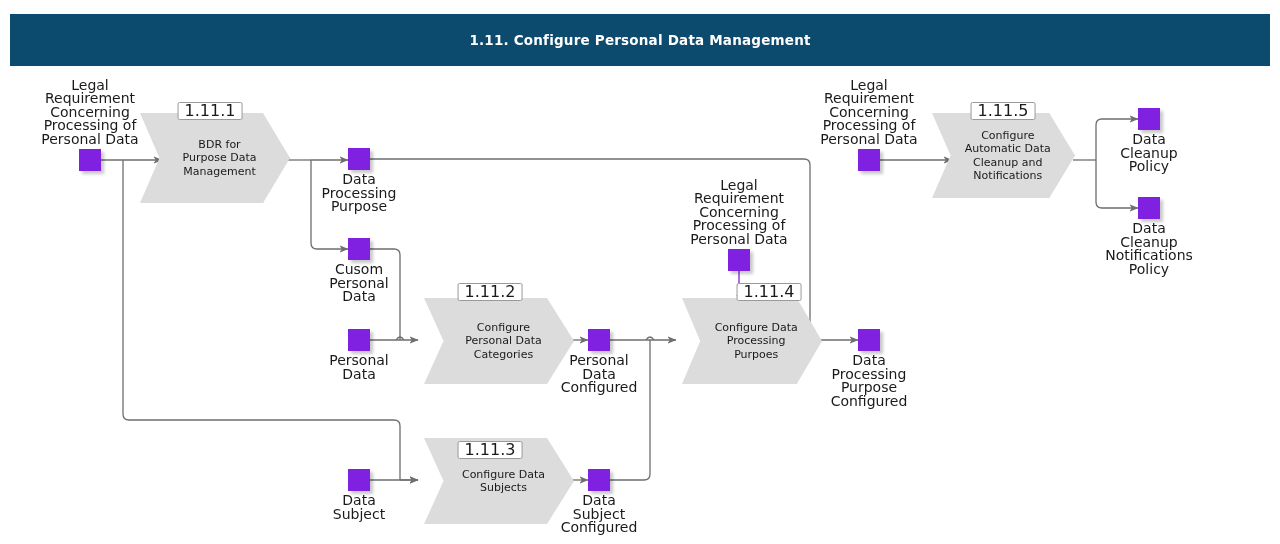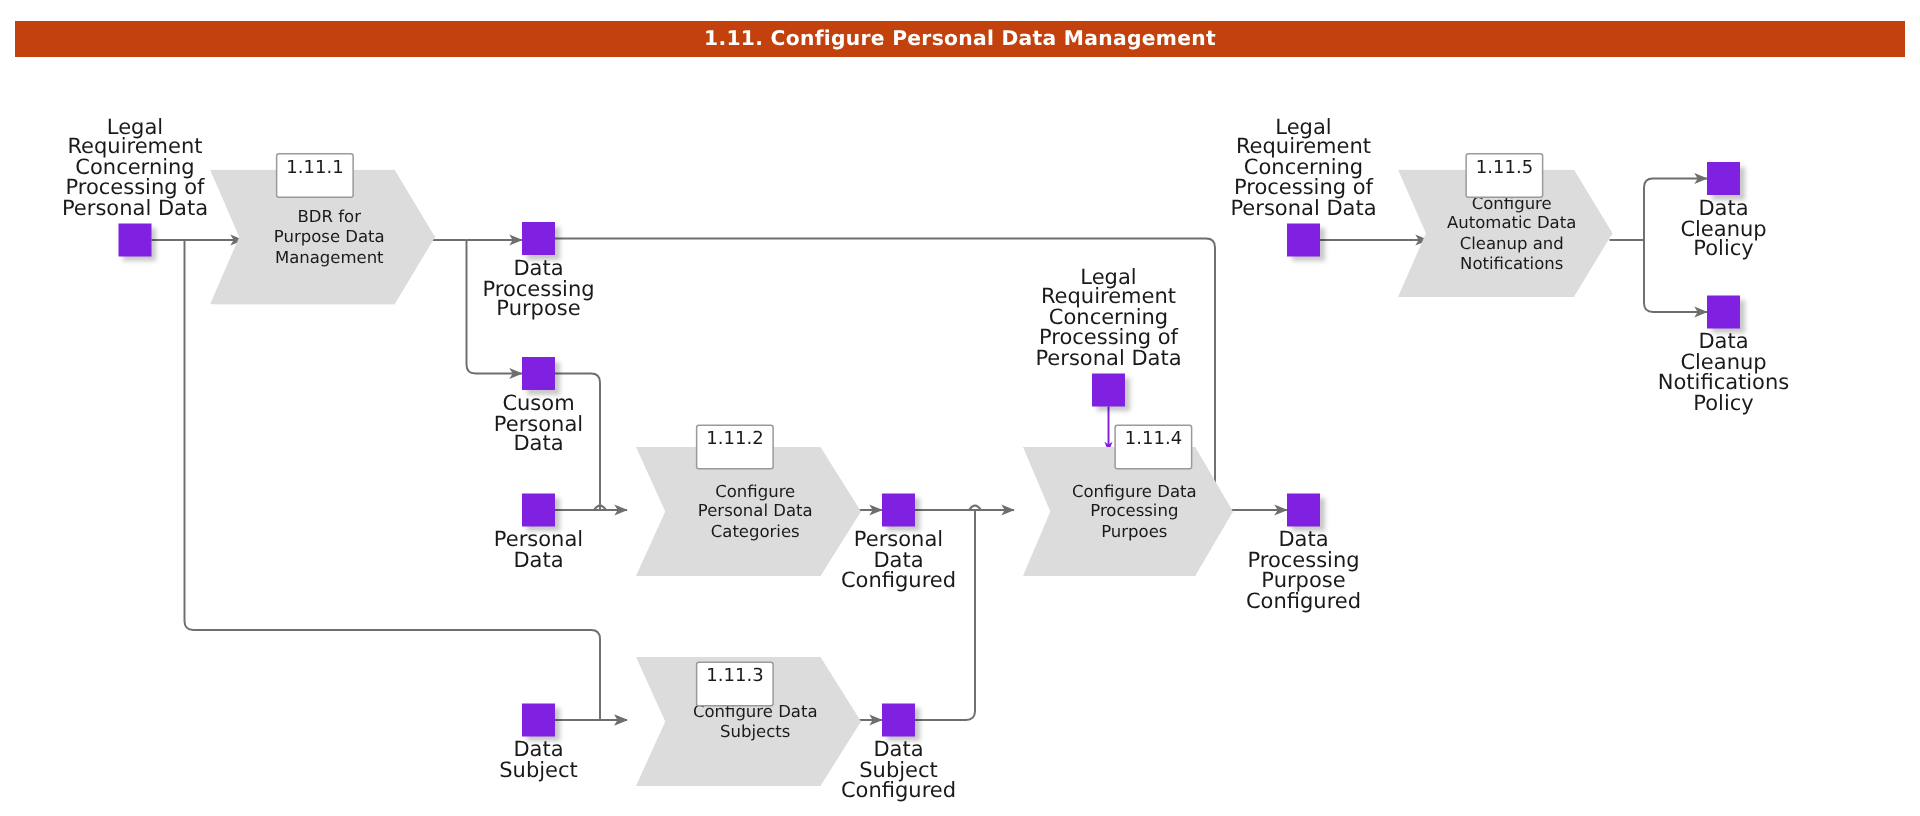--- a/index.html
+++ b/index.html
@@ -16,22 +16,22 @@
     font-family: "DejaVu Sans", "Liberation Sans", sans-serif;
     color: #111111;
   }
 
   
   #title-bar {
     position: absolute;
     left: 10px;
     top: 14px;
     width: 1260px;
-    height: 24px;
-    background: #c2410c;
+    height: 52px;
+    background: #0c4a6e;
     display: flex;
     align-items: center;
     justify-content: center;
   }
   #title-bar .title-text {
     color: #ffffff;
     font-size: 13.5px;
     font-weight: bold;
     letter-spacing: 0.2px;
     font-family: "DejaVu Sans", "Liberation Sans", sans-serif;
@@ -105,23 +105,23 @@
     box-sizing: border-box;
     width: 100%;
   }
 
   
   .idtag {
     position: absolute;
     background: #ffffff;
     border: 1px solid #9a9a9a;
     border-radius: 2px;
-    font-size: 12px;
+    font-size: 16px;
     line-height: 12px;
-    padding: 2px 6px 14px 6px;
+    padding: 2px 6px 2px 6px;
     color: #1a1a1a;
     white-space: nowrap;
     transform: translateX(-50%);
     z-index: 5;
   }
 </style>
 </head>
 <body>
 
 <div id="title-bar">

